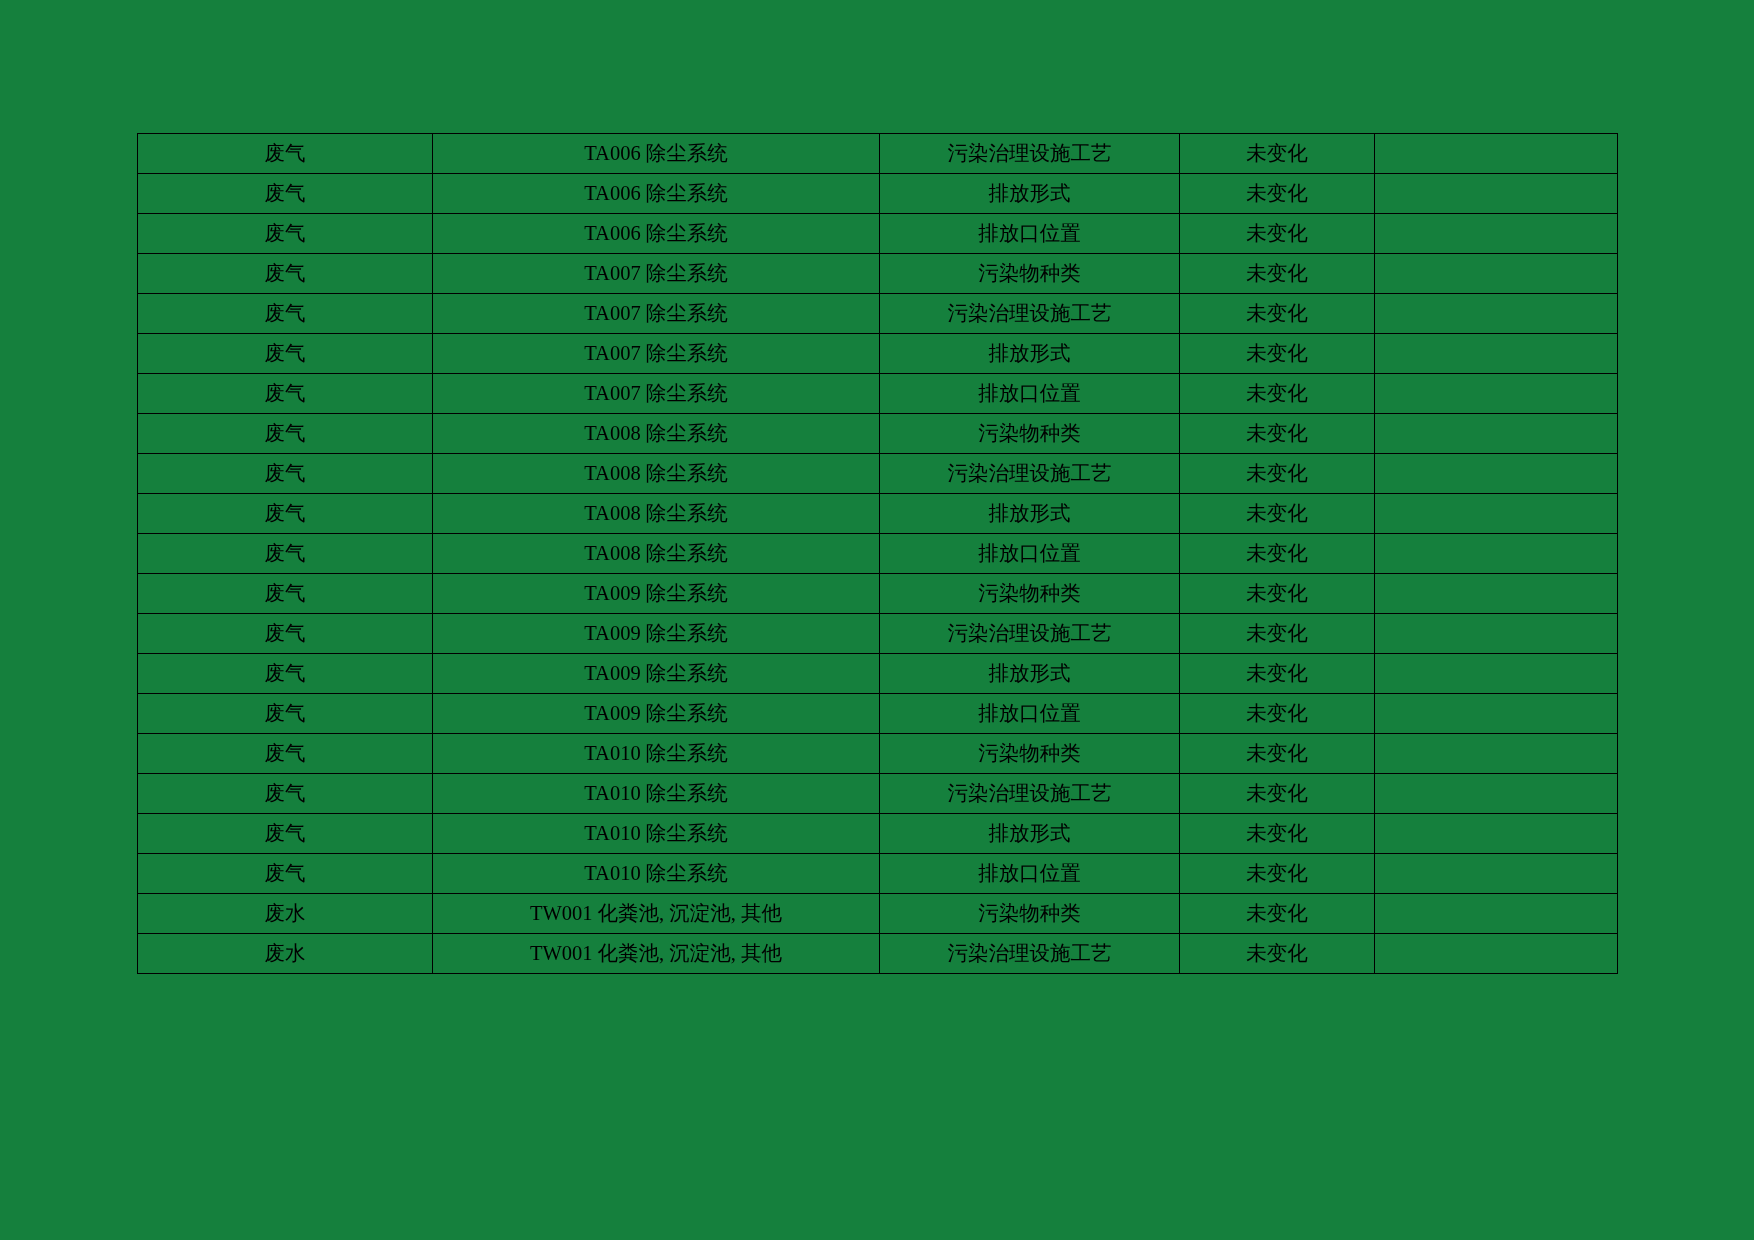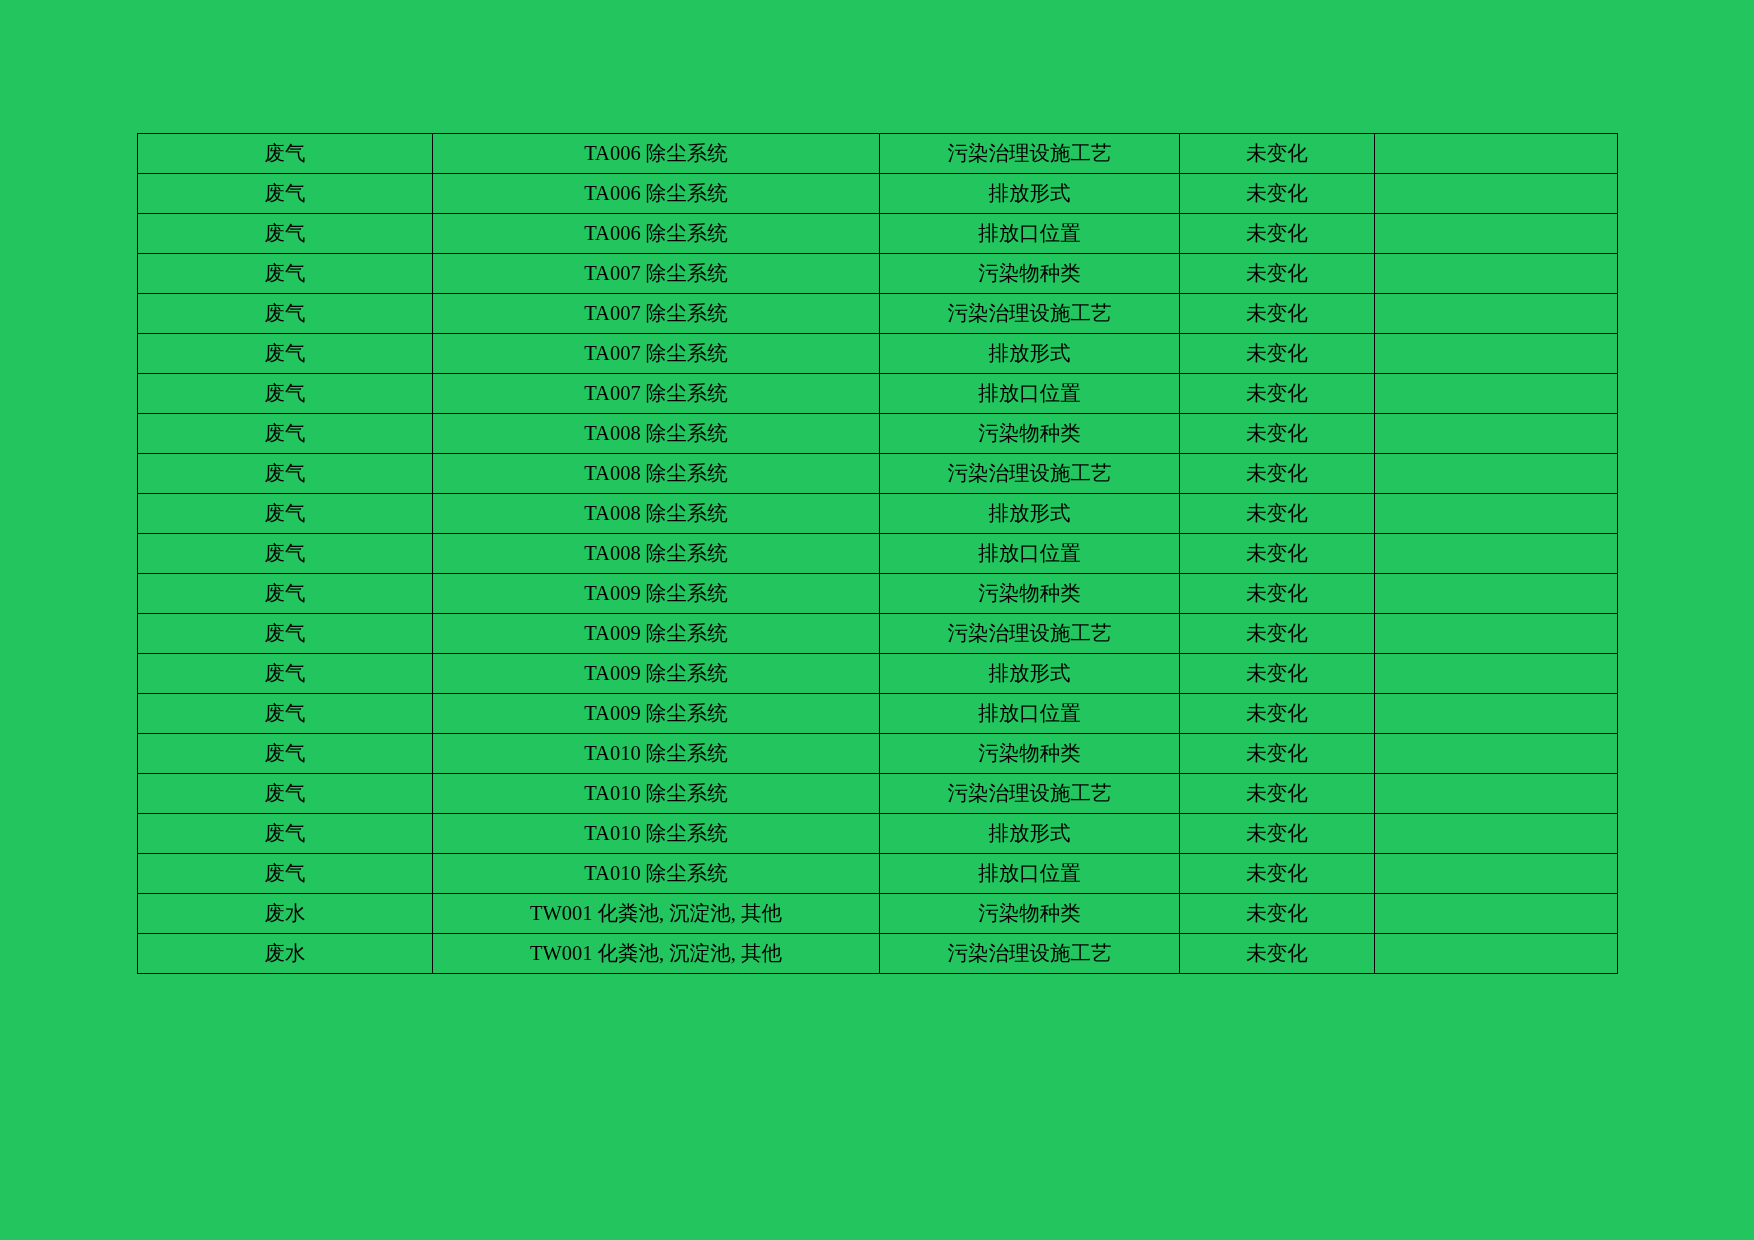--- a/index.html
+++ b/index.html
@@ -11,21 +11,21 @@
     width: 1754px;
     height: 1240px;
     font-family: "Liberation Serif", "DejaVu Serif", serif;
     color: #000000;
     overflow: hidden;
   }
   .page {
     position: relative;
     width: 1754px;
     height: 1240px;
-    background: #22c55e;
+    background: #15803d;
   }
   .table-wrap {
     position: absolute;
     left: 137px;
     top: 133px;
     width: 1480px;
   }
   table.doc-table {
     border-collapse: collapse;
     width: 1480px;

